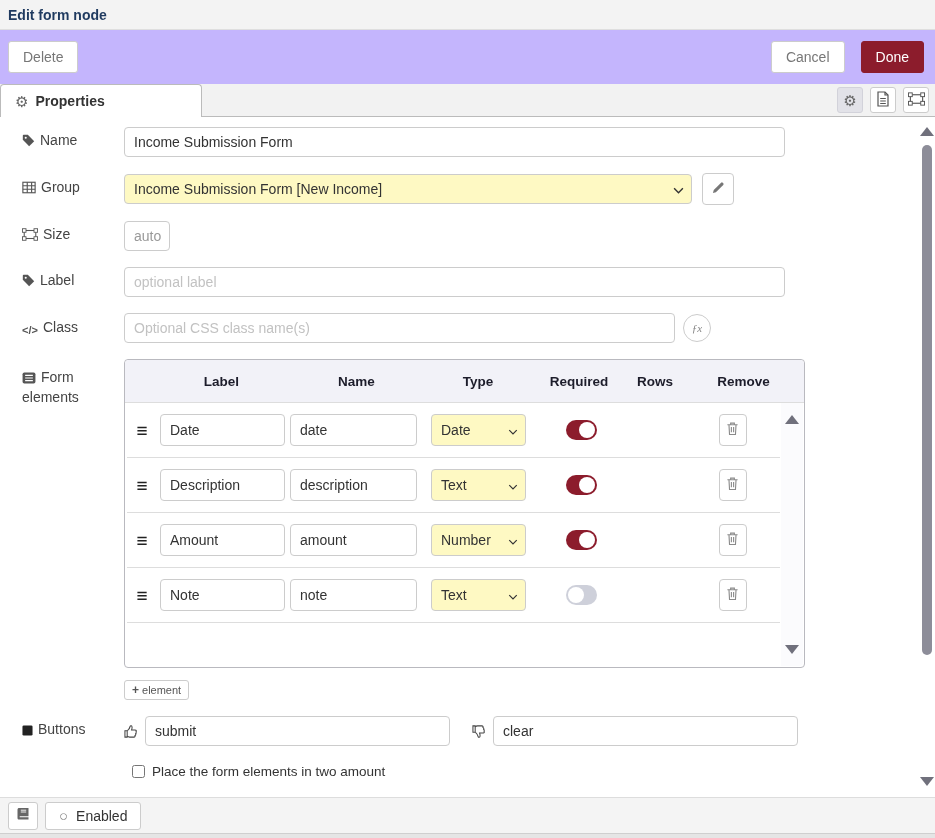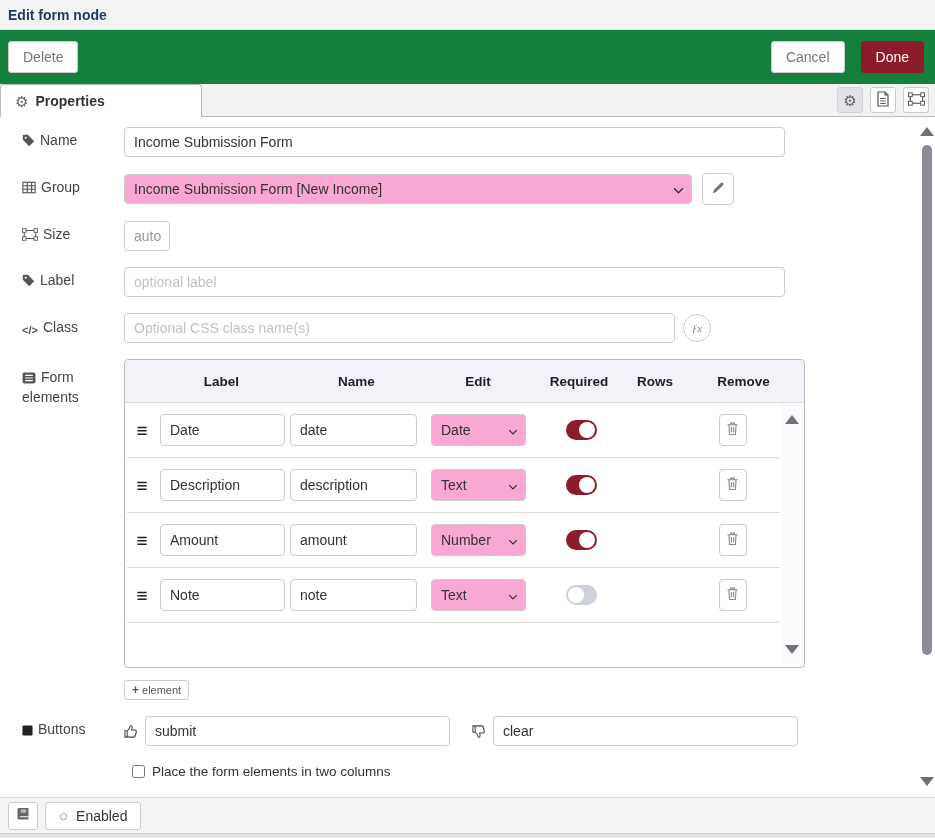--- a/index.html
+++ b/index.html
@@ -6,21 +6,21 @@
   html,body { width:935px; height:838px; overflow:hidden; background:#fff;
               font-family:"Liberation Sans", sans-serif; color:#333; }
   .dialog { width:935px; height:838px; display:flex; flex-direction:column; background:#fff; }
 
   
   .dlg-header { height:30px; background:#f3f3f3; border-bottom:1px solid #dedede;
                 display:flex; align-items:center; padding-left:8px; flex:0 0 30px; }
   .dlg-title { font-size:14px; font-weight:bold; color:var(--title,#1f3a5f); }
 
   
-  .btn-row { height:54px; flex:0 0 54px; display:flex; align-items:center; padding:0 11px 0 8px; background:#15803d; }
+  .btn-row { height:54px; flex:0 0 54px; display:flex; align-items:center; padding:0 11px 0 8px; background:#c4b5fd; }
   .btn { height:32px; border:1px solid #ccc; background:#fff; color:#777; font-size:14px;
          border-radius:3px; padding:0 14px; font-family:inherit; cursor:pointer; }
   .btn-done { background:var(--accent,#8c1c2c); border-color:var(--accent,#8c1c2c); color:#fff; margin-left:16px; }
   .spacer { flex:1; }
 
   
   .tab-bar { height:33px; flex:0 0 33px; background:#f2f2f2; border-bottom:1px solid #bbb;
              display:flex; align-items:flex-end; position:relative; }
   .tab-active { width:202px; height:33px; background:#fff; border:1px solid #bbb; border-bottom:none;
                 border-radius:4px 4px 0 0; display:flex; align-items:center; padding-left:14px;
@@ -40,21 +40,21 @@
   .form-row.top { align-items:flex-start; }
   .lbl-cell { width:116px; flex:0 0 116px; padding-left:14px; font-size:14px; color:#444; line-height:1.25; }
   .lbl-cell .fi { display:inline-block; vertical-align:-2px; margin-right:5px; }
   .txt-input { height:30px; border:1px solid #ccc; border-radius:4px; padding:0 9px; font-size:14px;
                color:#333; font-family:inherit; background:#fff; }
   .txt-input::placeholder { color:#c2c2c2; opacity:1; }
   .w-name { width:661px; }
   .w-small { width:46px; color:#999; text-align:left; background:#fff; cursor:pointer; }
   .sel-wrap { position:relative; display:inline-block; }
   .sel { appearance:none; -webkit-appearance:none; height:30px; border:1px solid #ccc; border-radius:4px;
-         background:#f9a8d4; font-size:14px; color:#333; font-family:inherit; padding:0 26px 0 9px; width:100%; }
+         background:#fef9c3; font-size:14px; color:#333; font-family:inherit; padding:0 26px 0 9px; width:100%; }
   .sel-wrap .chev { position:absolute; right:8px; top:50%; transform:translateY(-50%); pointer-events:none; }
   .g-select { width:568px; }
   .sq-btn { width:32px; height:32px; border:1px solid #ccc; border-radius:4px; background:#fff;
             display:flex; align-items:center; justify-content:center; cursor:pointer; }
   .ml10 { margin-left:10px; }
   .fx-btn { width:28px; height:28px; border:1px solid #ccc; border-radius:50%; background:#fff;
             margin-left:8px; font-size:11px; color:#888; font-style:italic;
             font-family:"Liberation Serif", serif; cursor:pointer; }
 
   
@@ -256,21 +256,21 @@
                 <path d="M3.5 4 h9 M3.5 7 h9 M3.5 10 h9" stroke="#fff" stroke-width="1.3"></path>
               </svg>
           </span><span>Form elements</span>
         </div>
         <div>
           <div class="et">
             <div class="et-head">
               <span></span>
               <span>Label</span>
               <span>Name</span>
-              <span>Edit</span>
+              <span>Type</span>
               <span>Required</span>
               <span>Rows</span>
               <span>Remove</span>
             </div>
             <div class="et-body">
               <div class="et-rows">
 
                 <div class="et-row">
                   <span class="drag">≡</span>
                   <span><input class="txt-input cell-in" type="text" value="Date" style=""></span>
@@ -400,21 +400,21 @@
               <path d="M1 7.2 h2.4 v6.8 H1 z"></path>
               <path d="M3.4 13 c.6.6 1.5 1 2.6 1 h4.6 c.9 0 1.5-.9 1.1-1.7 .8-.3 1.1-1.2 .7-1.9 .7-.4 .9-1.3 .4-1.9 .5-.5 .5-1.4-.1-1.8 -.3-.2-.7-.3-1.2-.3 H8.1 c.5-1.5 .8-2.8 .4-3.8 -.3-.9-1.6-1.1-1.9-.2 -.4 1.2-.9 2.5-1.7 3.5 -.4.5-.9.9-1.5 1.1"></path>
             </g>
           </svg>
         </span>
         <input class="txt-input w-btnin" type="text" value="clear" style="">
       </div>
 
       <div class="chk-row">
         <input type="checkbox" style="">
-        <span>Place the form elements in two columns</span>
+        <span>Place the form elements in two amount</span>
       </div>
 
     </div>
 
     <div class="main-scroll">
       <span class="tri-up"></span>
       <span class="thumb"></span>
       <span class="tri-down"></span>
     </div>
   </div>

